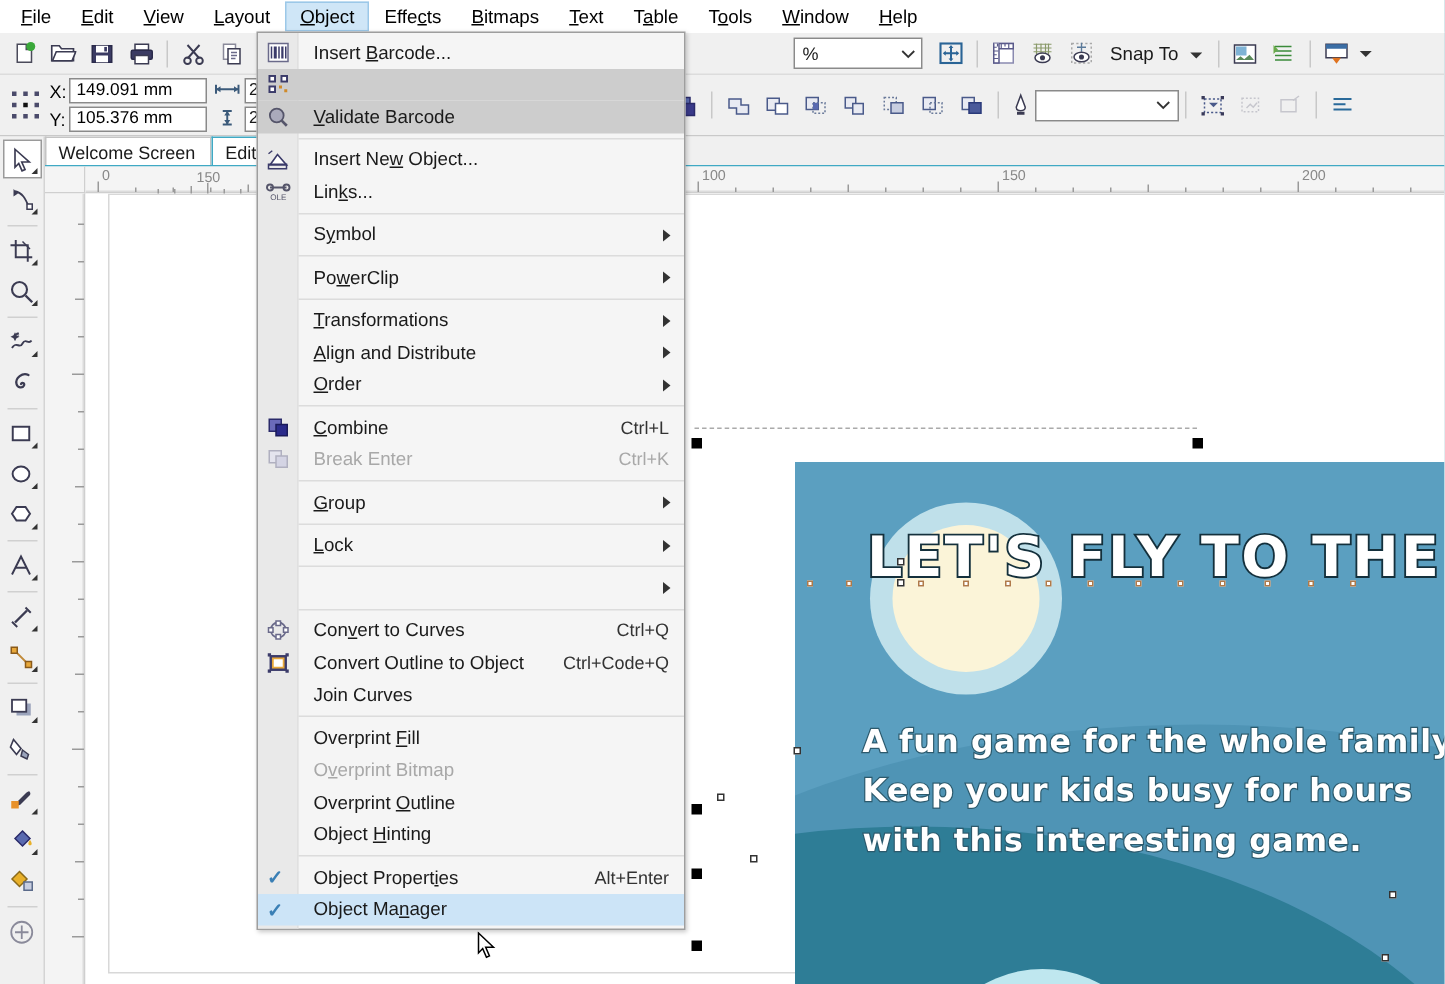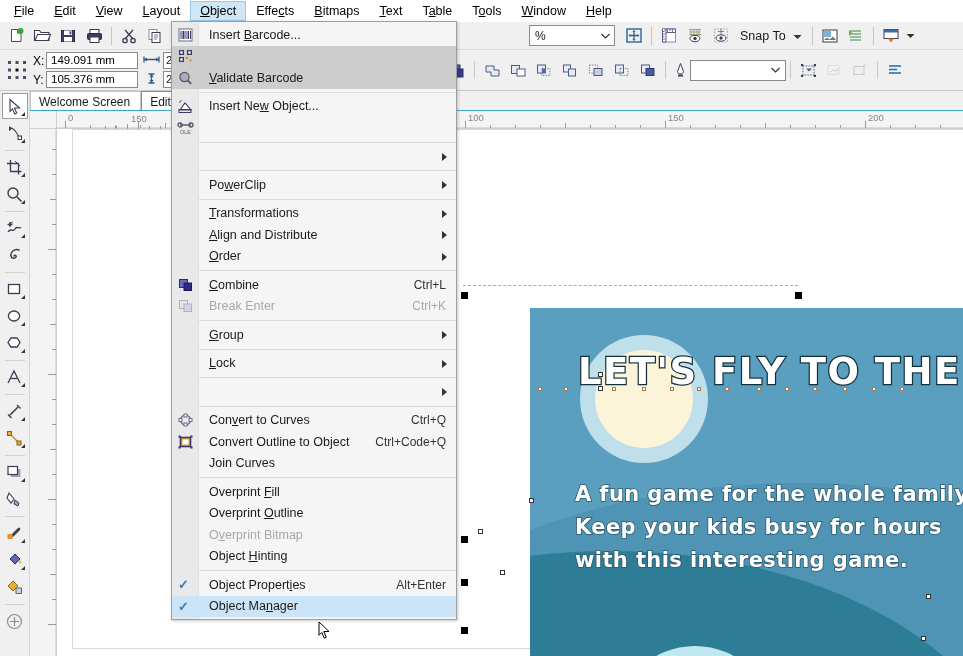--- a/index.html
+++ b/index.html
@@ -855,25 +855,27 @@
     </div>
     <div class="dd-item">
       <span class="dd-icon">
         <svg width="17" height="15" viewBox="0 0 17 15">
             <path d="M3 5h11" stroke="#55556a" stroke-width="1.4"></path>
             <circle cx="3" cy="5" r="2" fill="none" stroke="#55556a" stroke-width="1.3"></circle>
             <circle cx="14" cy="5" r="2" fill="none" stroke="#55556a" stroke-width="1.3"></circle>
             <text x="8.5" y="13.5" font-size="5.4" fill="#55556a" text-anchor="middle" font-family="Liberation Sans">OLE</text>
           </svg>
       </span>
+      <span class="dd-label">Lin<span class="ul">k</span>s...</span>
     </div>
 
     <div class="dd-sep"></div>
 
     <div class="dd-item">
+      <span class="dd-label">S<span class="ul">y</span>mbol</span>
       <span class="dd-arrow"></span>
     </div>
 
     <div class="dd-sep"></div>
 
     <div class="dd-item">
       <span class="dd-label">Po<span class="ul">w</span>erClip</span>
       <span class="dd-arrow"></span>
     </div>
 
@@ -970,25 +972,25 @@
     </div>
     <div class="dd-item">
       <span class="dd-label">Join Curves</span>
     </div>
 
     <div class="dd-sep"></div>
 
     <div class="dd-item">
       <span class="dd-label">Overprint <span class="ul">F</span>ill</span>
     </div>
-    <div class="dd-item">
-      <span class="dd-label">Overprint <span class="ul">O</span>utline</span>
-    </div>
     <div class="dd-item disabled">
       <span class="dd-label">O<span class="ul">v</span>erprint Bitmap</span>
+    </div>
+    <div class="dd-item">
+      <span class="dd-label">Overprint <span class="ul">O</span>utline</span>
     </div>
     <div class="dd-item">
       <span class="dd-label">Object <span class="ul">H</span>inting</span>
     </div>
 
     <div class="dd-sep"></div>
 
     <div class="dd-item">
       <span class="dd-check">✓</span>
       <span class="dd-label">Object Propert<span class="ul">i</span>es</span>

